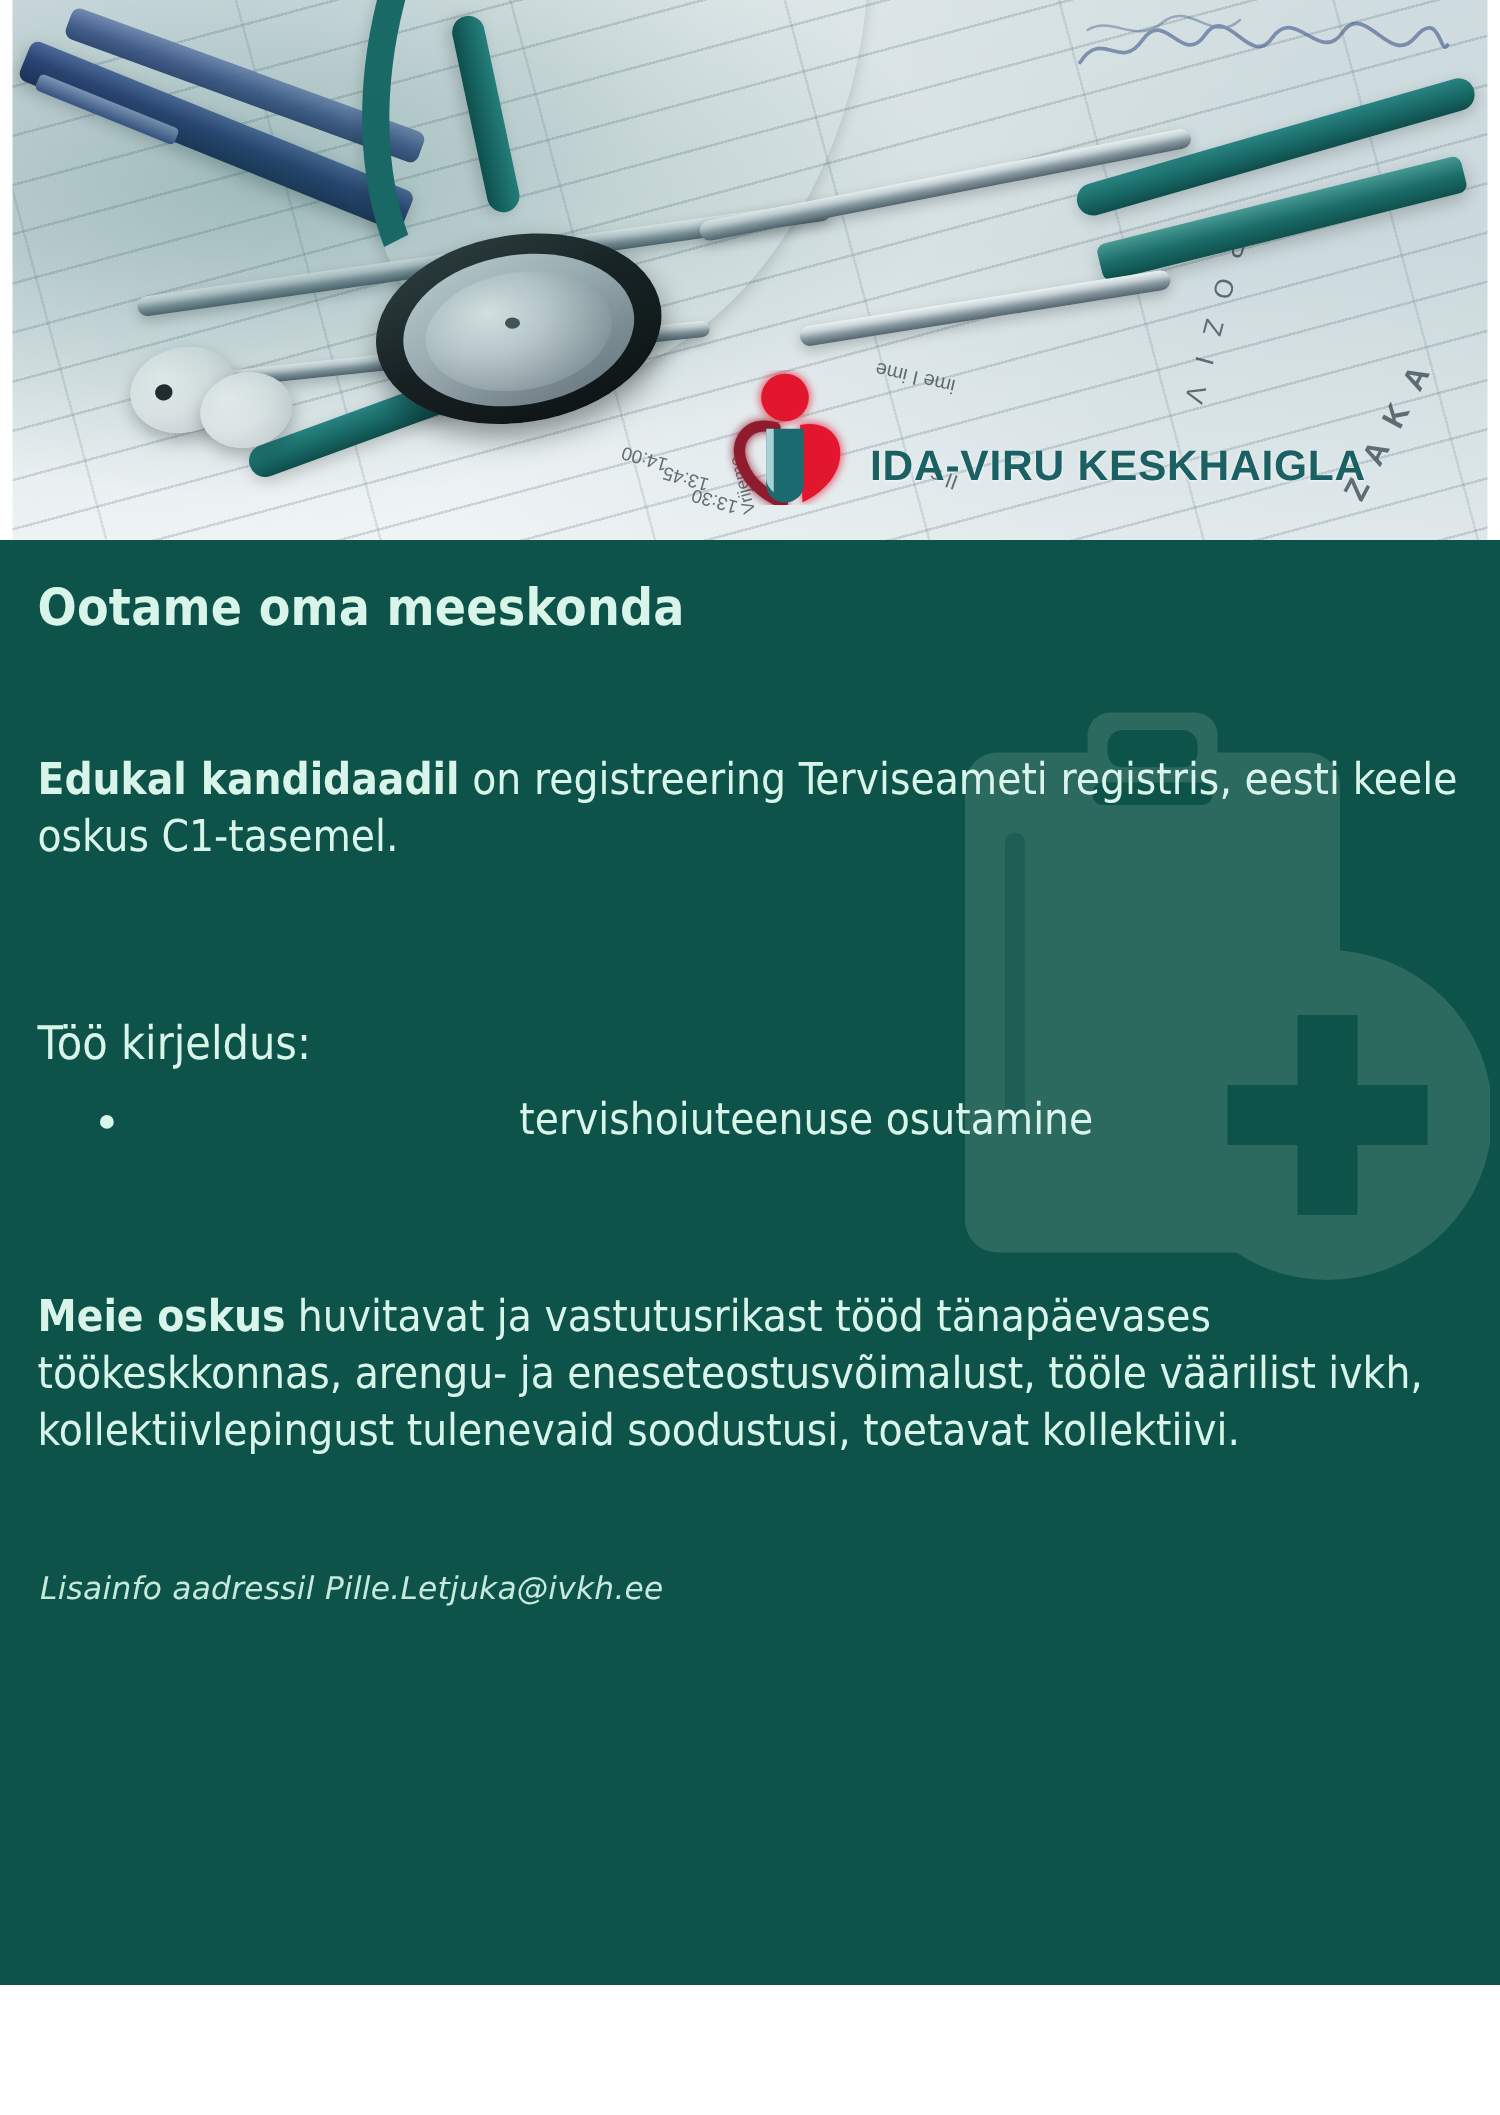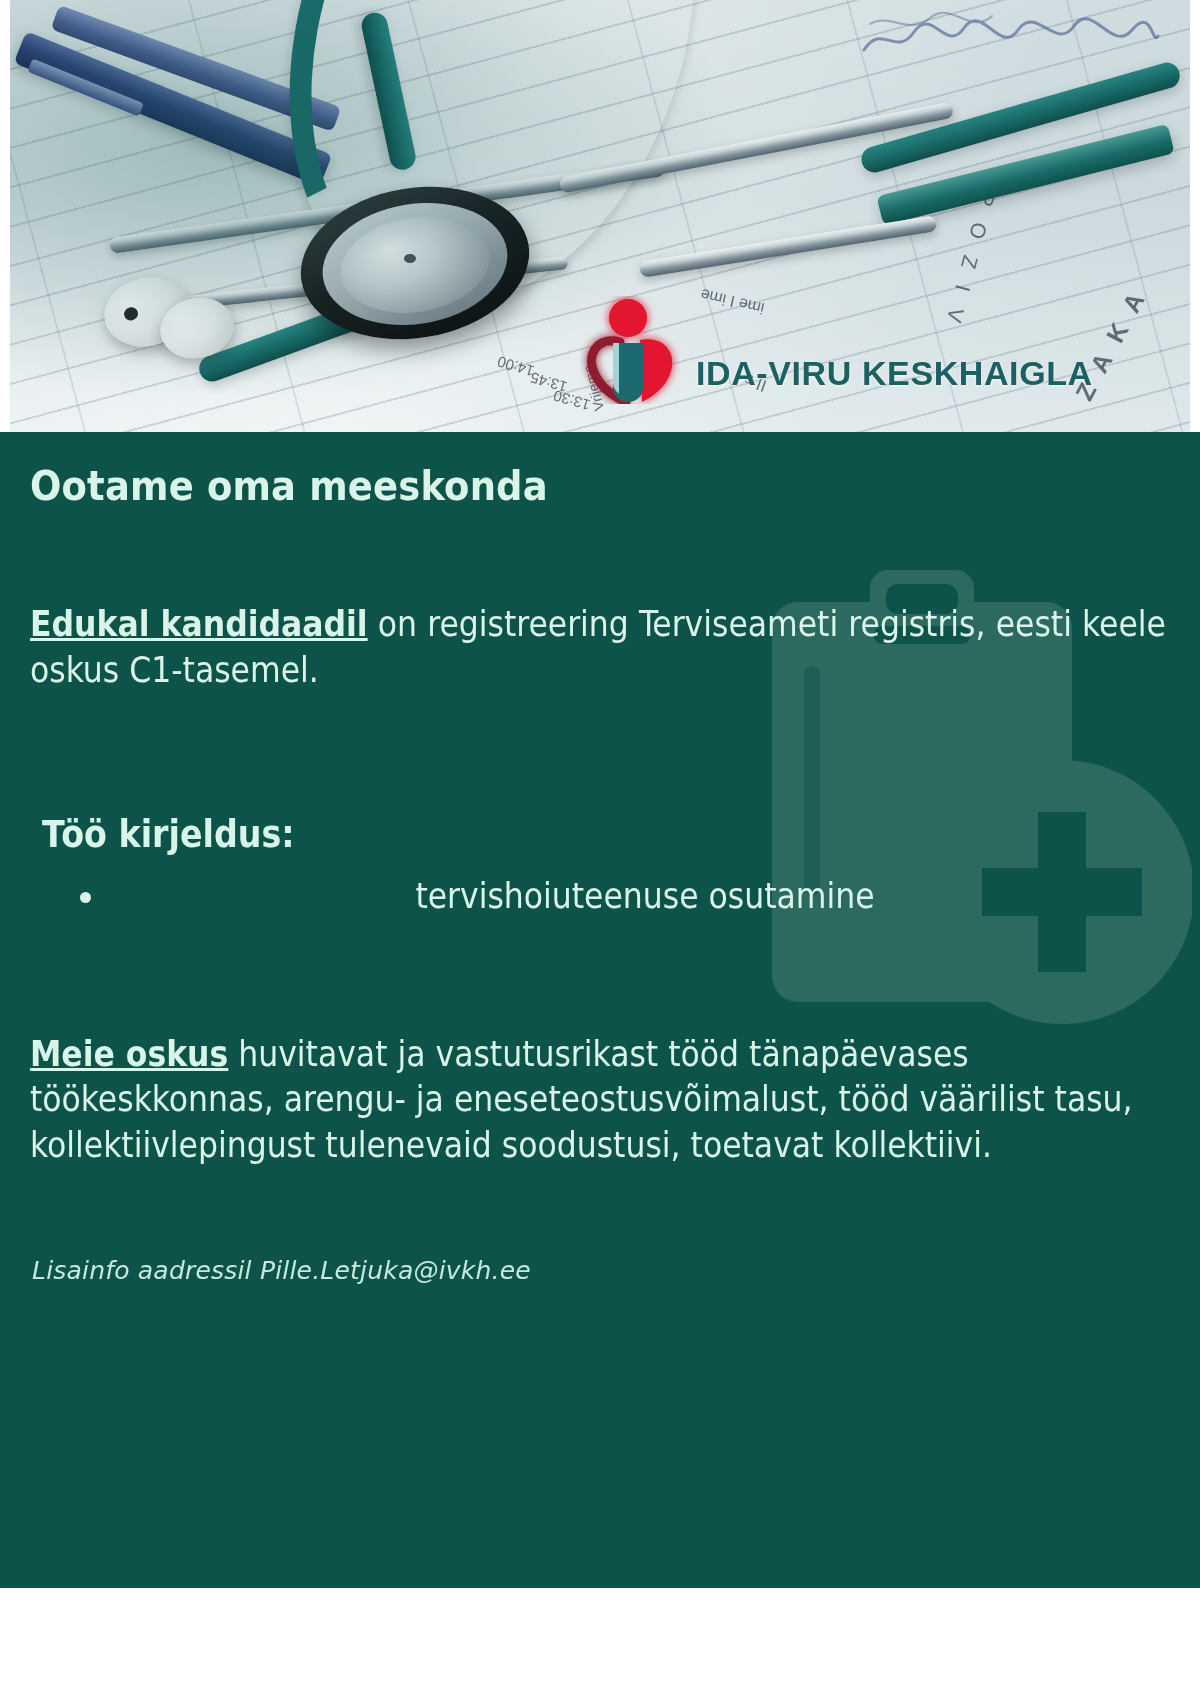--- a/index.html
+++ b/index.html
@@ -332,26 +332,26 @@
   .para {
     font-size: 35px;
     line-height: 1.30;
     margin-left: 2px;
     margin-right: 6px;
   }
   .para.justify {
     text-align: justify;
     text-align-last: left;
   }
-  .para b { font-weight: 700; text-decoration: underline; }
+  .para b { font-weight: 700; }
 
   .sec-head {
     font-size: 37px;
-    font-weight: 700;
-    margin-left: 14px;
+    font-weight: 400;
+    margin-left: 2px;
   }
 
   .bullets {
     list-style: none;
     margin: 10px 0 0 0;
     padding: 0 0 0 52px;
     font-size: 35px;
     line-height: 1.3;
     text-align: center;
   }
@@ -502,21 +502,21 @@
       <div class="txt sec-head">Töö kirjeldus:</div>
 
       <div class="sp-3"></div>
 
       <ul class="txt bullets">
         <li>tervishoiuteenuse osutamine</li>
       </ul>
 
       <div class="sp-4"></div>
 
-      <div class="txt para"><b>Meie oskus</b><span> huvitavat ja vastutusrikast tööd tänapäevases töökeskkonnas, arengu- ja eneseteostusvõimalust, tööd väärilist tasu, kollektiivlepingust tulenevaid soodustusi, toetavat kollektiivi.</span></div>
+      <div class="txt para"><b>Meie oskus</b><span> huvitavat ja vastutusrikast tööd tänapäevases töökeskkonnas, arengu- ja eneseteostusvõimalust, tööle väärilist ivkh, kollektiivlepingust tulenevaid soodustusi, toetavat kollektiivi.</span></div>
 
       <div class="sp-5"></div>
 
       <div class="footer-note">Lisainfo aadressil Pille.Letjuka@ivkh.ee</div>
 
     </div>
   </div>
 
 </div>
 

